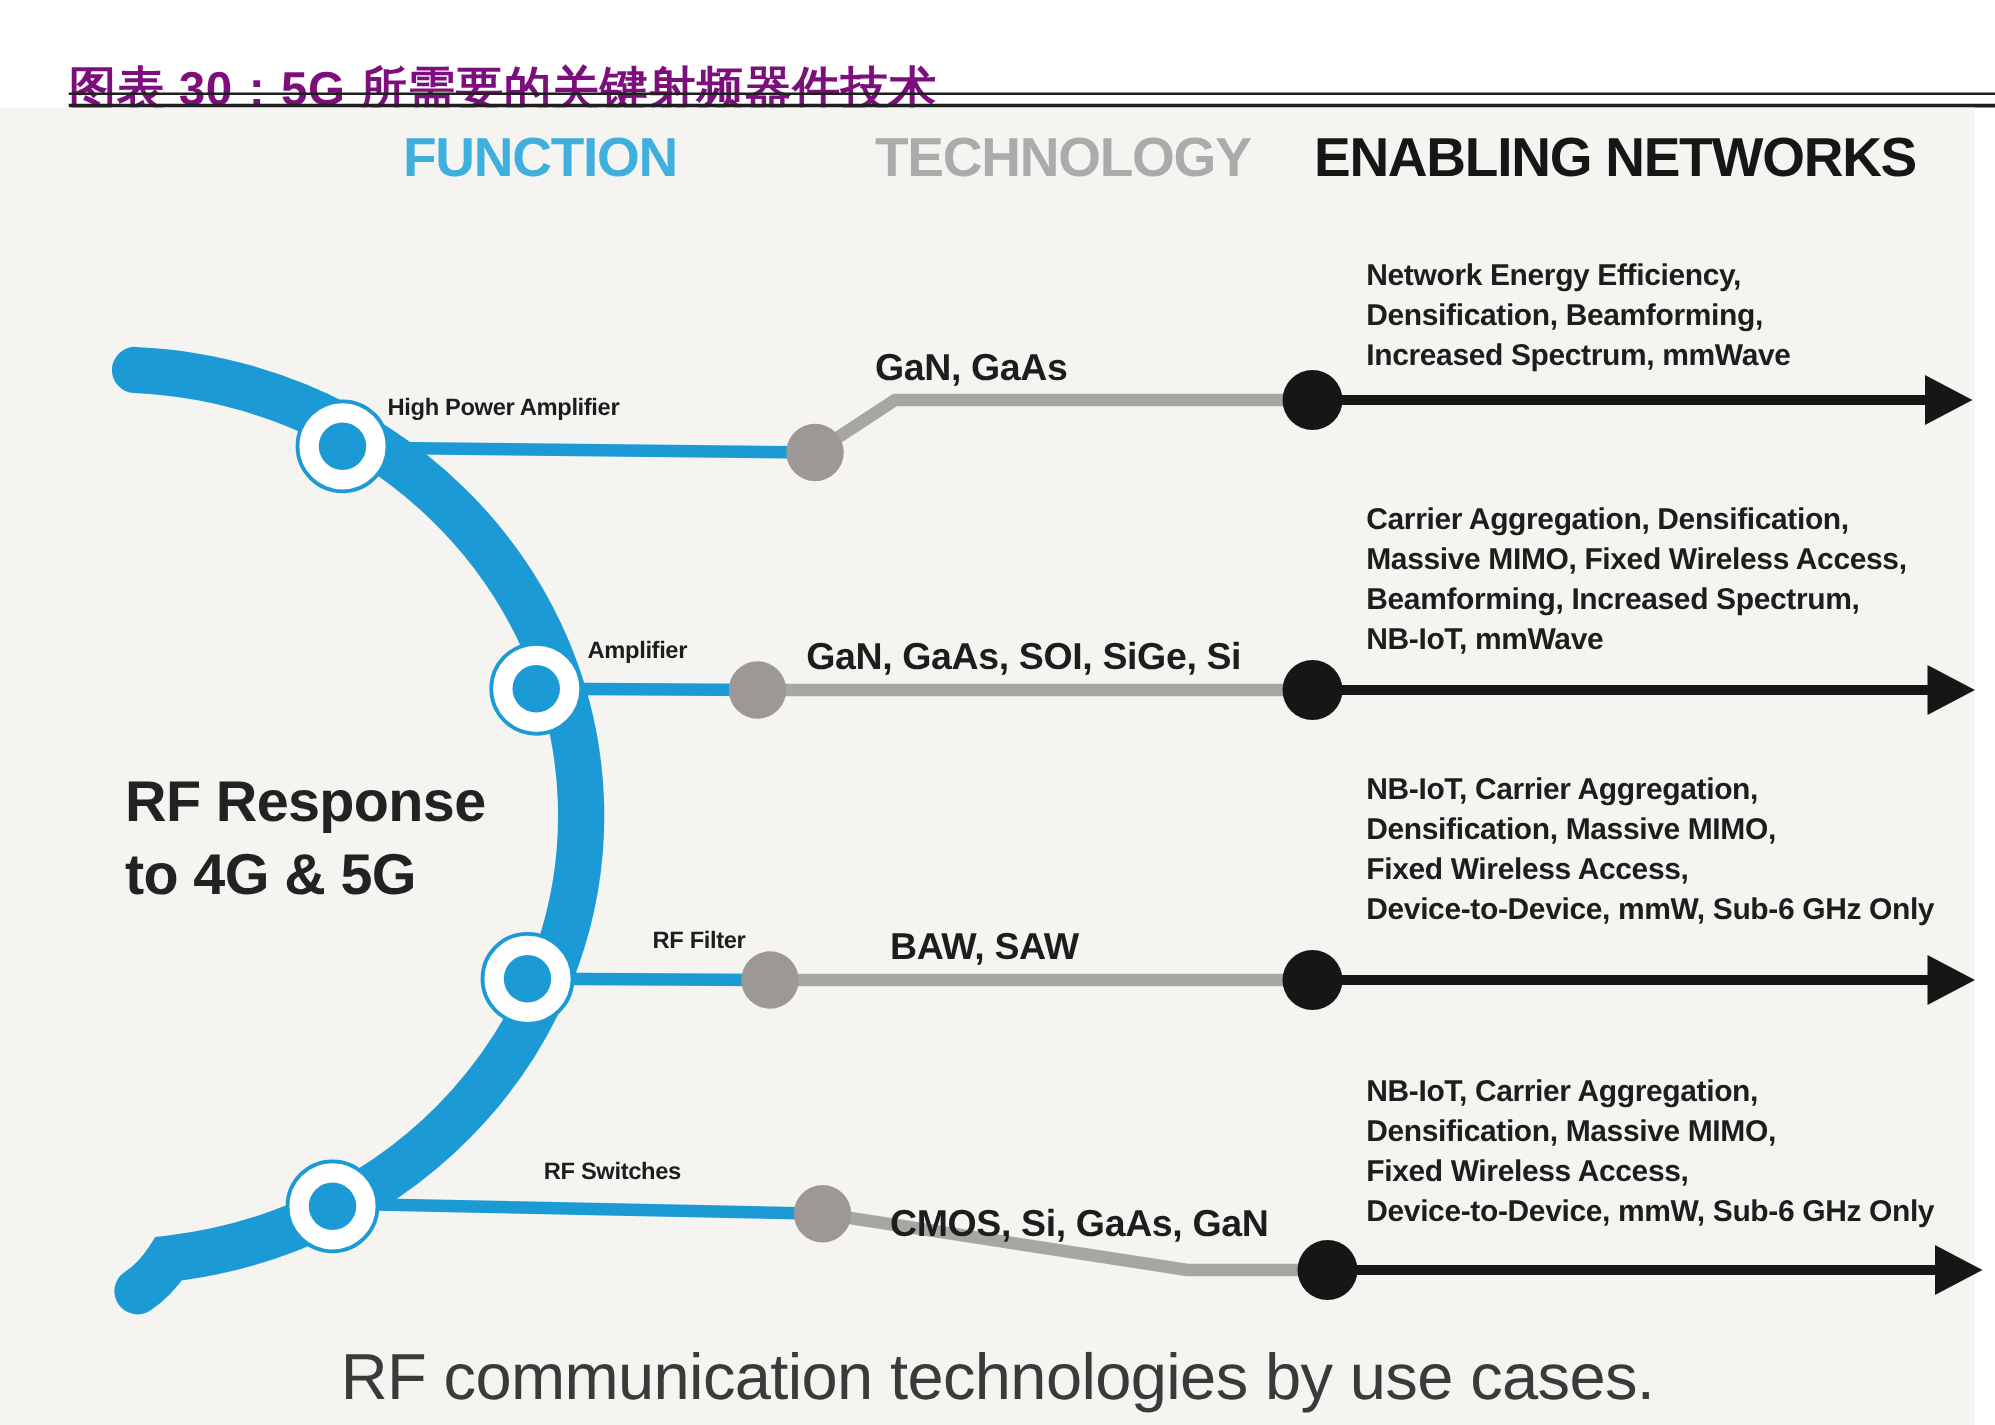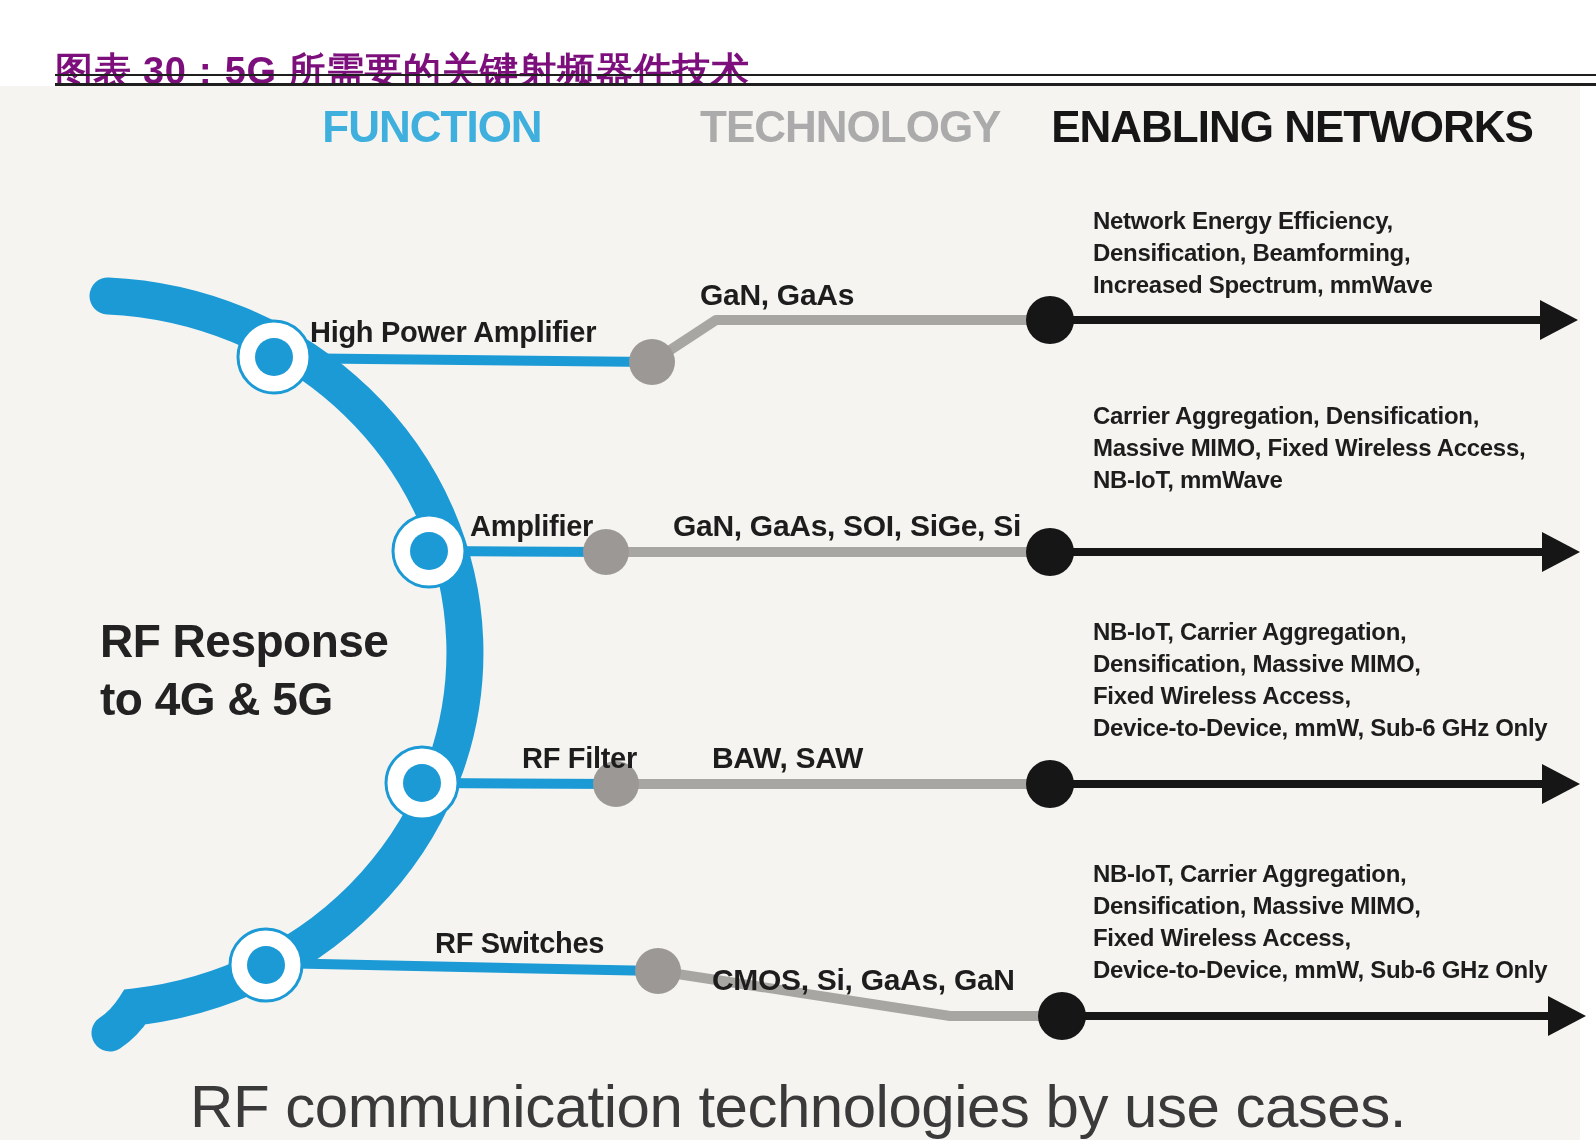--- a/index.html
+++ b/index.html
@@ -33,27 +33,27 @@
   .black-line{stroke:var(--ink-black);stroke-width:8;}
   .black-fill{fill:var(--ink-black);}
   .node-outer{fill:#ffffff;stroke:var(--accent-blue);stroke-width:3;}
   .node-inner{fill:var(--accent-blue);}
   
   .col-hdr{font-size:44px;font-weight:bold;letter-spacing:-1px;text-align:center;white-space:nowrap;}
   .hdr-function{left:318px;top:102px;width:228px;color:var(--function-header-blue);}
   .hdr-technology{left:700px;top:102px;width:270px;color:var(--technology-header-gray);}
   .hdr-networks{left:1032px;top:102px;width:520px;color:var(--ink-black);}
   
-  .func-label{font-size:29px;font-weight:bold;color:var(--label-black);letter-spacing:-0.3px;white-space:nowrap;}
+  .func-label{font-size:19px;font-weight:bold;color:var(--label-black);letter-spacing:-0.3px;white-space:nowrap;}
   .tech-label{font-size:30px;font-weight:bold;color:var(--label-black);letter-spacing:-0.3px;white-space:nowrap;}
   .net-block{font-size:24px;font-weight:bold;color:var(--label-black);line-height:32px;letter-spacing:-0.3px;white-space:nowrap;}
   .center-label{left:100px;top:612px;font-size:46px;font-weight:bold;color:#222;line-height:58px;letter-spacing:-0.5px;}
   .caption{
     left:0;top:1072px;width:1596px;text-align:center;
-    font-size:60px;font-weight:400;color:var(--caption-gray);letter-spacing:-0.5px;
+    font-size:52px;font-weight:400;color:var(--caption-gray);letter-spacing:-0.5px;
   }
 </style>
 </head>
 <body>
 
 <div class="abs fig-title">图表 30：5G 所需要的关键射频器件技术</div>
 <div class="abs title-rule"></div>
 
 <div class="abs diagram">
 
@@ -115,32 +115,33 @@
     <div>RF Response</div>
     <div>to 4G &amp; 5G</div>
   </div>
 
   <div class="abs func-label" style="left:310px;top:230px;">High Power Amplifier</div>
   <div class="abs func-label" style="left:470px;top:424px;">Amplifier</div>
   <div class="abs func-label" style="left:478px;top:656px;margin-left:44px;">RF Filter</div>
   <div class="abs func-label" style="left:435px;top:841px;">RF Switches</div>
 
   <div class="abs tech-label" style="left:700px;top:192px;">GaN, GaAs</div>
-  <div class="abs tech-label" style="left:645px;top:423px;margin-left:28px;">GaN, GaAs, SOI, SiGe, Si</div>
+  <div class="abs tech-label" style="left:645px;top:423px;">GaN, GaAs, SOI, SiGe, Si</div>
   <div class="abs tech-label" style="left:712px;top:655px;">BAW, SAW</div>
   <div class="abs tech-label" style="left:712px;top:877px;">CMOS, Si, GaAs, GaN</div>
 
   <div class="abs net-block" style="left:1093px;top:119px;">
     <div>Network Energy Efficiency,</div>
     <div>Densification, Beamforming,</div>
     <div>Increased Spectrum, mmWave</div>
   </div>
   <div class="abs net-block" style="left:1093px;top:314px;">
     <div>Carrier Aggregation, Densification,</div>
     <div>Massive MIMO, Fixed Wireless Access,</div>
+    <div>Beamforming, Increased Spectrum,</div>
     <div>NB-IoT, mmWave</div>
   </div>
   <div class="abs net-block" style="left:1093px;top:530px;">
     <div>NB-IoT, Carrier Aggregation,</div>
     <div>Densification, Massive MIMO,</div>
     <div>Fixed Wireless Access,</div>
     <div>Device-to-Device, mmW, Sub-6 GHz Only</div>
   </div>
   <div class="abs net-block" style="left:1093px;top:772px;">
     <div>NB-IoT, Carrier Aggregation,</div>

